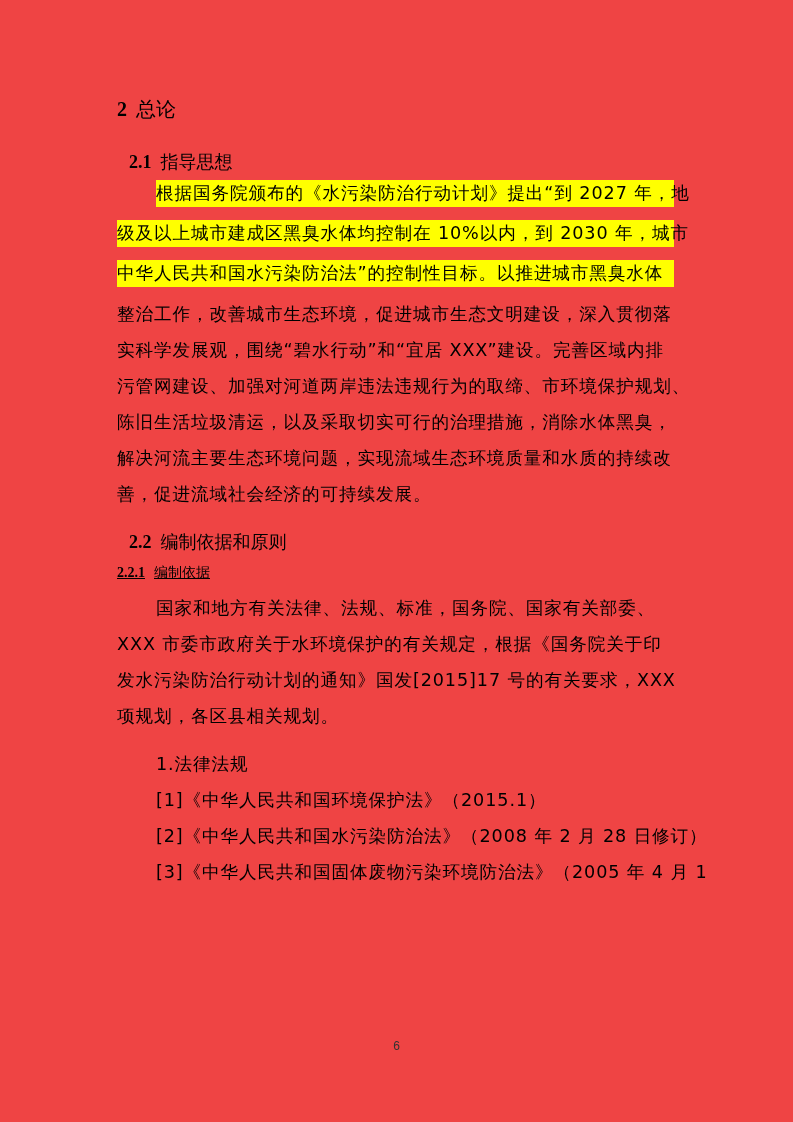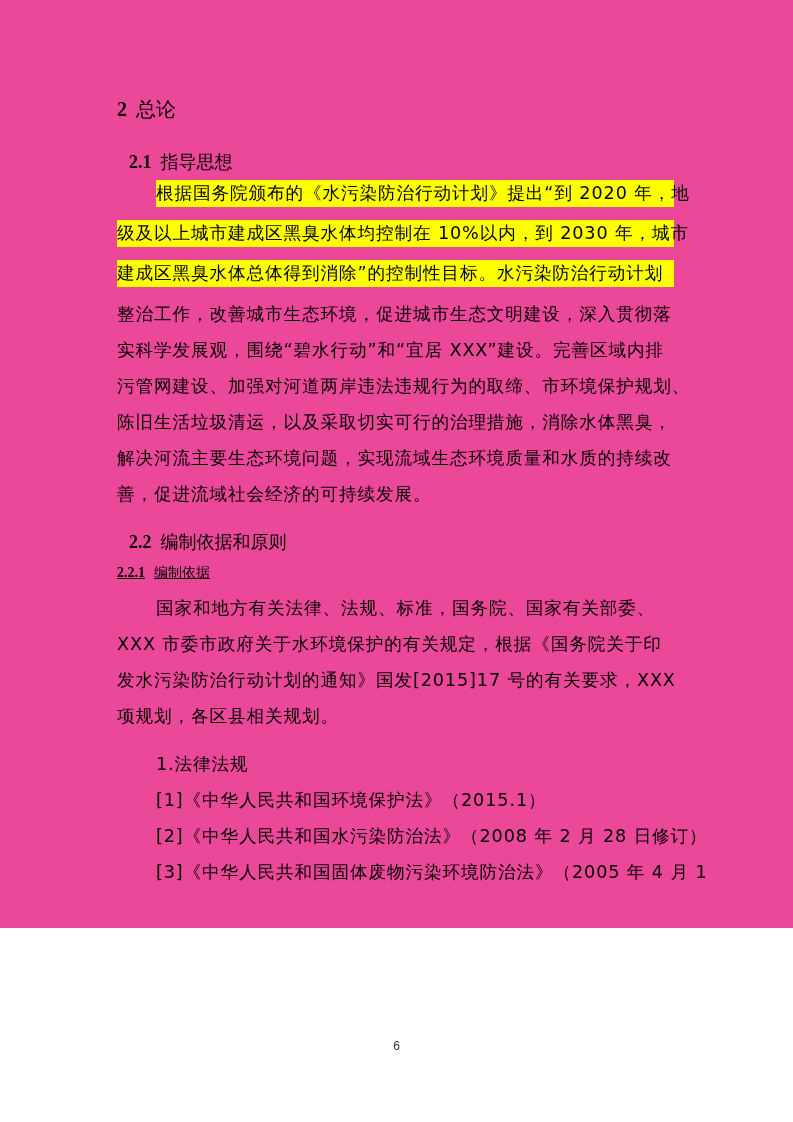--- a/index.html
+++ b/index.html
@@ -12,22 +12,22 @@
       height: 1122px;
       position: relative;
       overflow: hidden;
       font-family: "DejaVu Serif", "Liberation Serif", serif;
       color: #000000;
     }
     .page {
       position: absolute;
       left: 0; top: 0;
       width: 793px;
-      height: 928px;
-      background: #ec4899;
+      height: 1122px;
+      background: #ef4444;
     }
     .content {
       position: absolute;
       left: 117px;
       top: 94px;
       width: 557px;
     }
     .h1 {
       font-size: 20px;
       line-height: 30px;
@@ -100,27 +100,27 @@
     <div class="h1">
       <span class="num">2</span><span class="h-text">总论</span>
     </div>
 
     <div class="h2">
       <span class="num">2.1</span><span class="h-text">指导思想</span>
     </div>
 
     <div>
       <div class="line indent">
-          <span class="hl hl-line">根据国务院颁布的《水污染防治行动计划》提出“到 2020 年，地</span>
+          <span class="hl hl-line">根据国务院颁布的《水污染防治行动计划》提出“到 2027 年，地</span>
         </div>
       <div class="line">
           <span class="hl hl-line">级及以上城市建成区黑臭水体均控制在 10%以内，到 2030 年，城市</span>
         </div>
       <div class="line">
-          <span class="hl hl-line">建成区黑臭水体总体得到消除”的控制性目标。水污染防治行动计划</span>
+          <span class="hl hl-line">中华人民共和国水污染防治法”的控制性目标。以推进城市黑臭水体</span>
         </div>
       <div class="line">整治工作，改善城市生态环境，促进城市生态文明建设，深入贯彻落</div>
       <div class="line">实科学发展观，围绕“碧水行动”和“宜居 XXX”建设。完善区域内排</div>
       <div class="line">污管网建设、加强对河道两岸违法违规行为的取缔、市环境保护规划、</div>
       <div class="line">陈旧生活垃圾清运，以及采取切实可行的治理措施，消除水体黑臭，</div>
       <div class="line">解决河流主要生态环境问题，实现流域生态环境质量和水质的持续改</div>
       <div class="line">善，促进流域社会经济的可持续发展。</div>
     </div>
 
     <div class="gap-md"></div>

